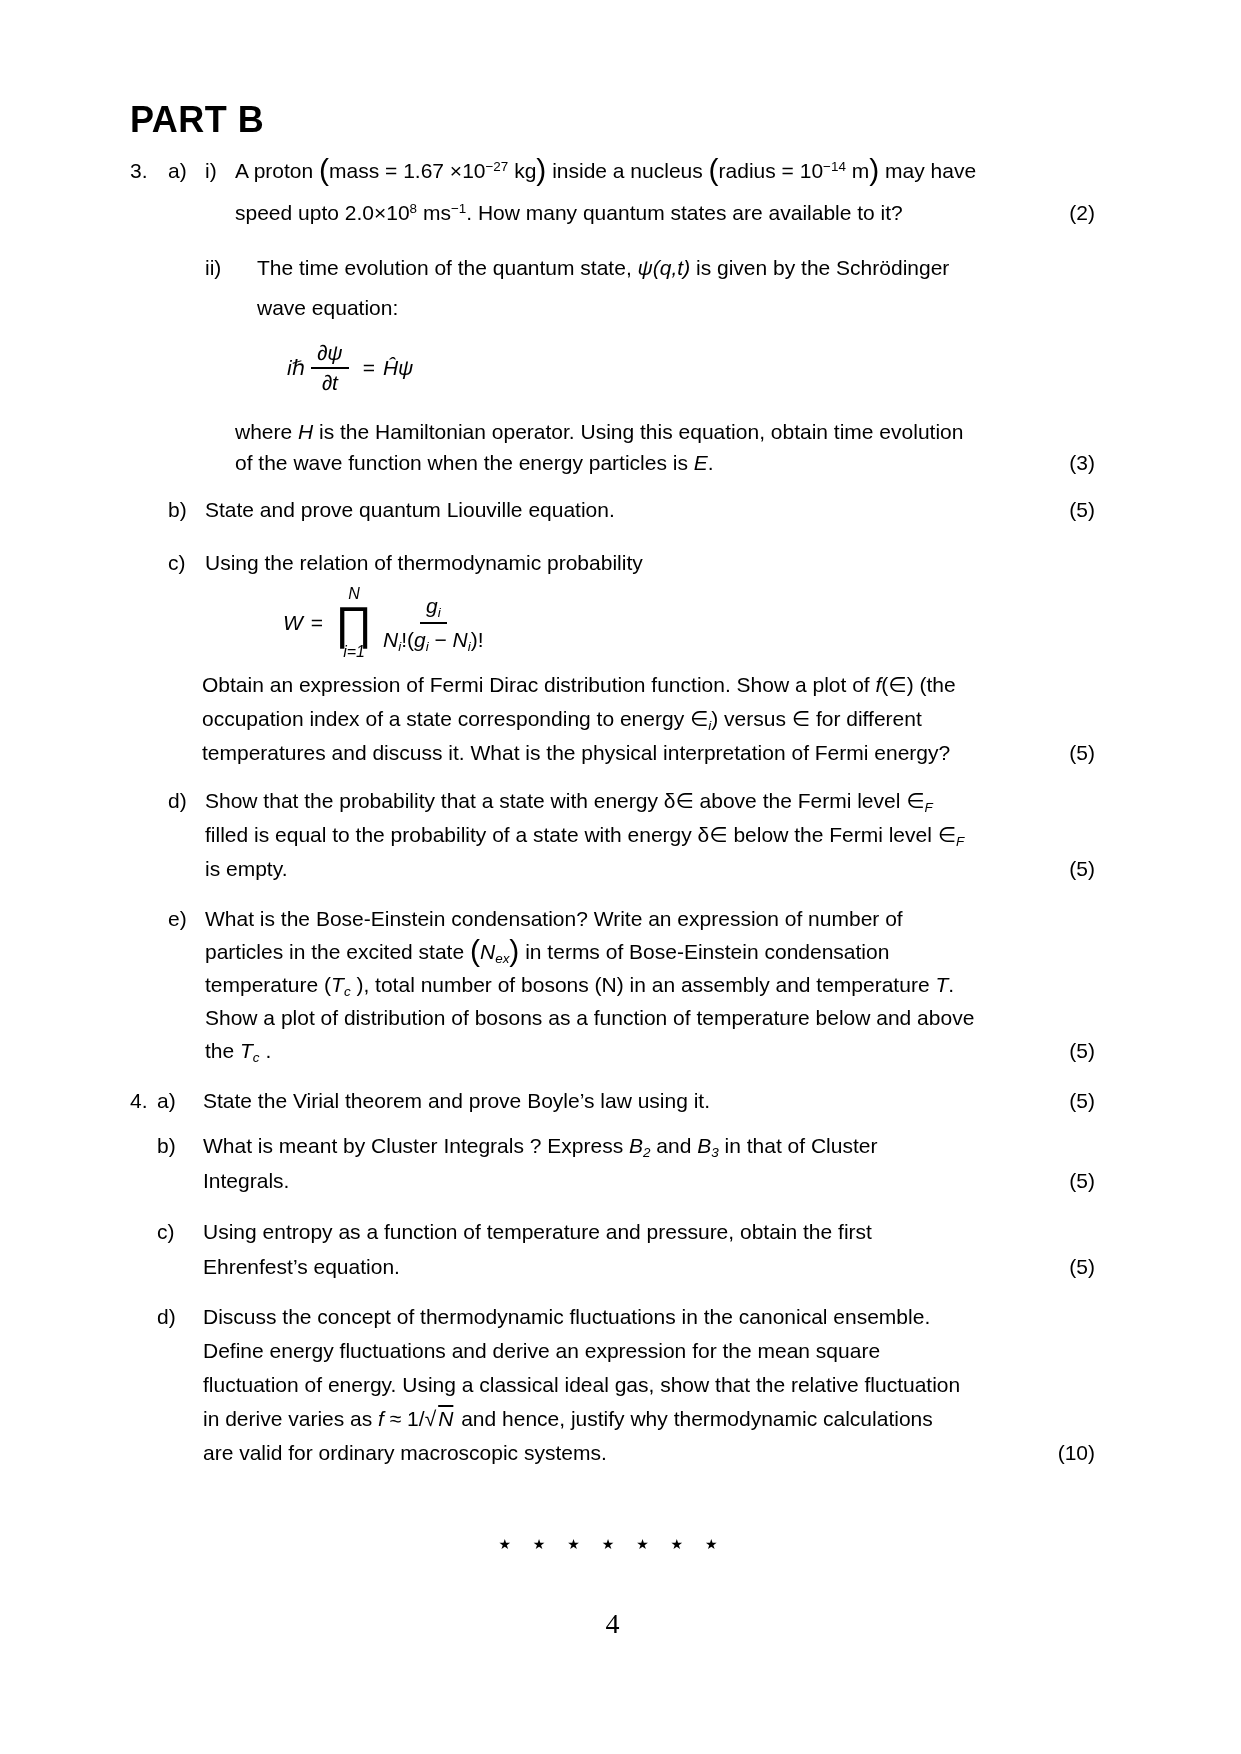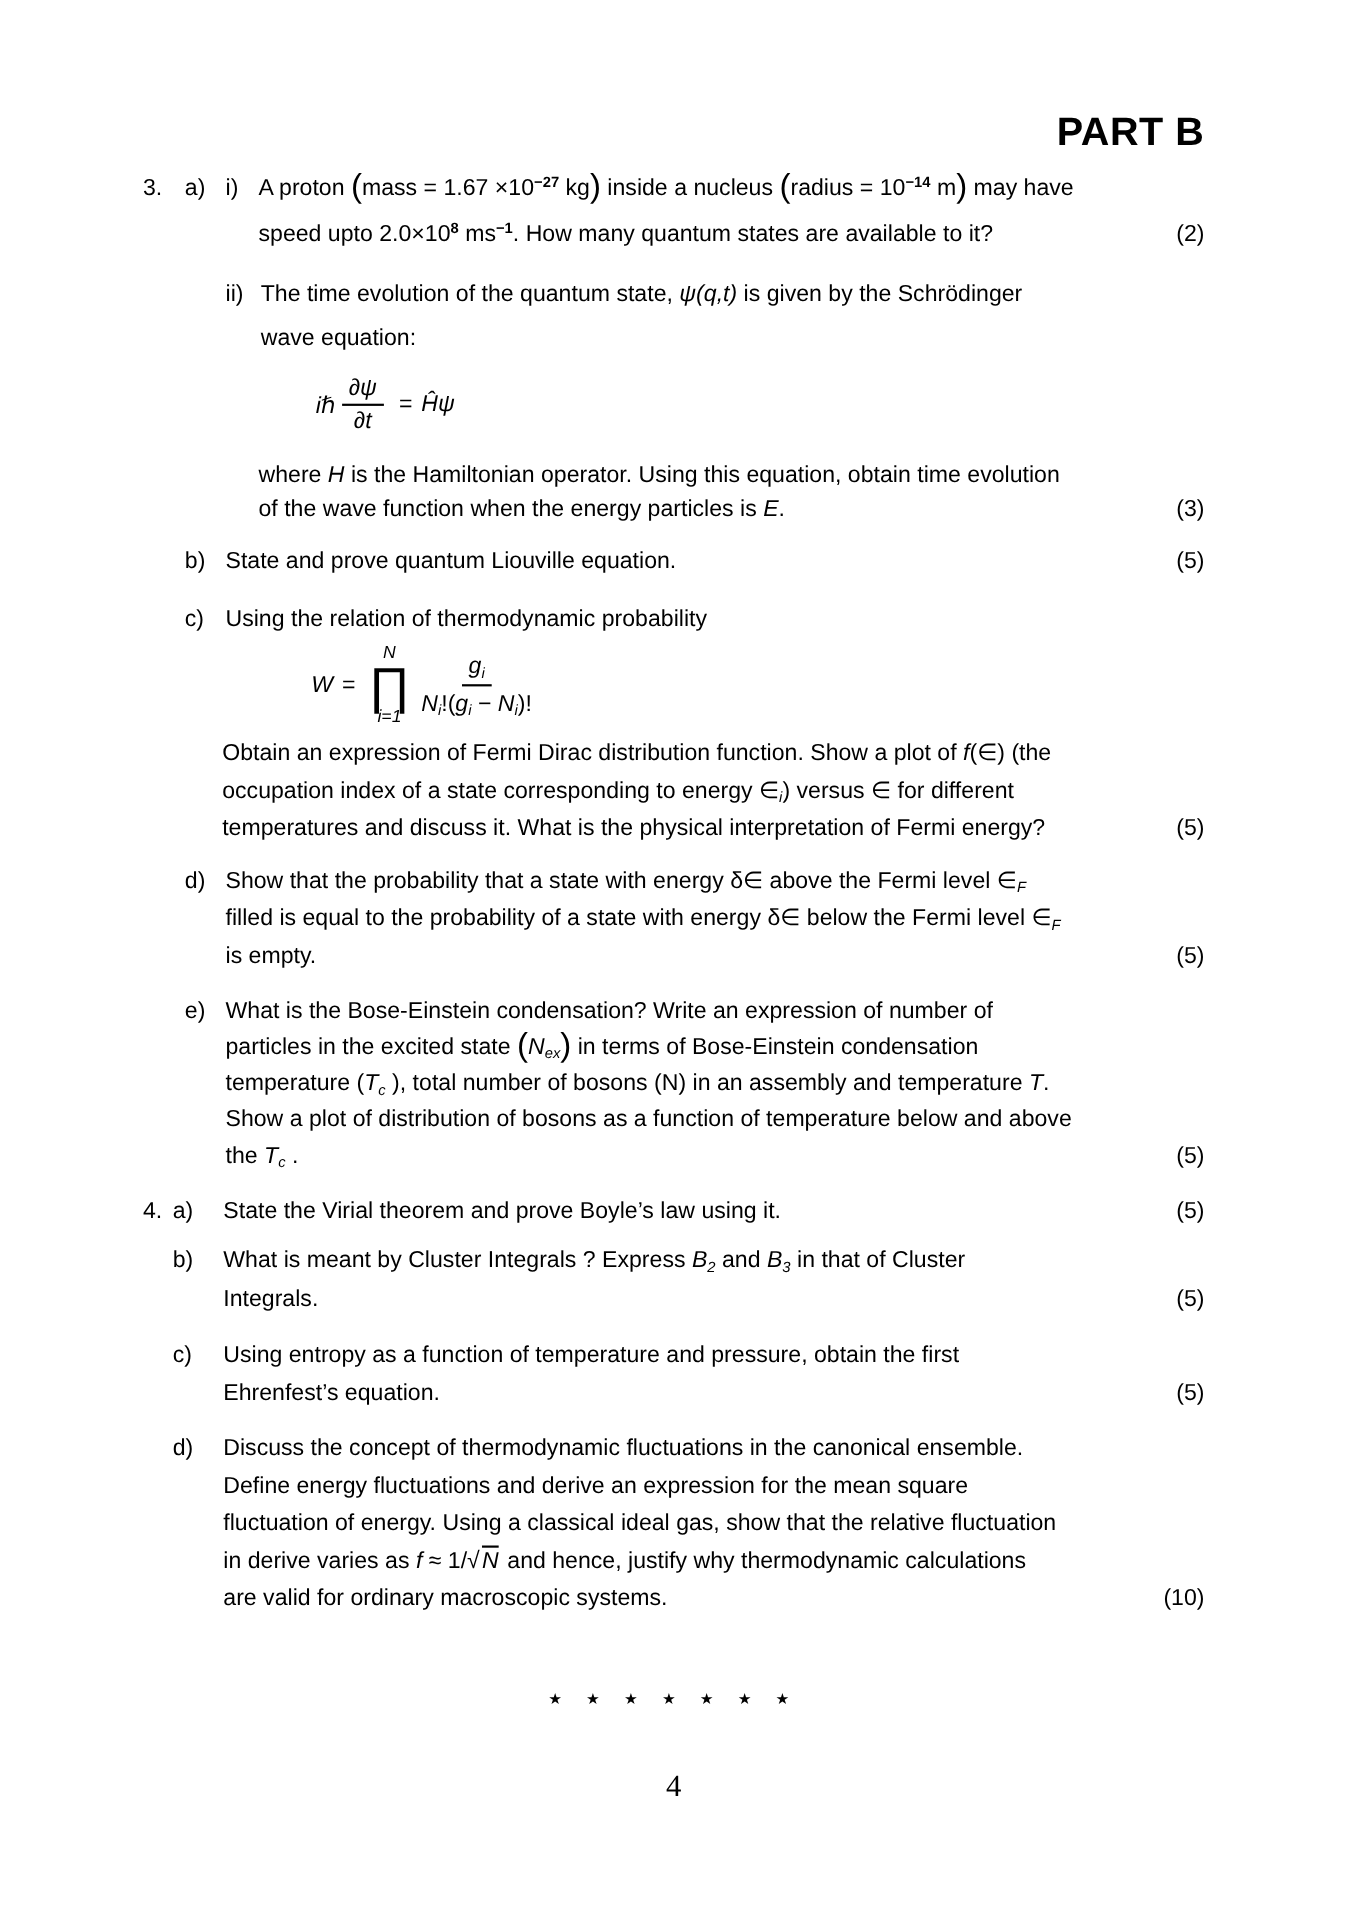--- a/index.html
+++ b/index.html
@@ -8,21 +8,21 @@
     width:1241px; height:1754px;
     margin:0 auto;
     background:#ffffff;
     color:#000;
     font-family:"Liberation Sans","DejaVu Sans",sans-serif;
     font-size:21px;
     box-sizing:border-box;
     padding:98px 146px 0 130px;
     overflow:hidden;
   }
-  .title { text-align:right; font-weight:bold; font-size:36px; line-height:44px; letter-spacing:0.5px; }
+  .title { text-align:left; font-weight:bold; font-size:36px; line-height:44px; letter-spacing:0.5px; }
   .block { position:relative; display:flex; align-items:flex-start; }
   .lab { flex:0 0 auto; }
   .tcol { flex:1 1 auto; min-width:0; }
   .tline { white-space:nowrap; }
   .mark { position:absolute; right:0; bottom:0; }
 
   .num3 { width:38px; } .labA { width:37px; } .labI { width:30px; } .labI2 { width:32px; }
   .sub3 { margin-left:38px; } .labB { width:37px; }
   .num4 { width:27px; } .labQ4 { width:46px; } .q4row { margin-left:27px; }
 
@@ -35,21 +35,21 @@
   .f2      { display:flex; align-items:center; margin:8px 0 0 153px; }
   .b-obtain{ margin-top:8px;  line-height:34px; margin-left:72px; }
   .b-3d    { margin-top:14px; line-height:34px; }
   .b-3e    { margin-top:16px; line-height:33px; }
   .b-4a    { margin-top:18px; line-height:31px; }
   .b-4b    { margin-top:12px; line-height:35px; }
   .b-4c    { margin-top:16px; line-height:35px; }
   .b-4d    { margin-top:16px; line-height:34px; }
 
   .it { font-style:italic; }
-  sup.sp { font-size:0.64em; vertical-align:baseline; position:relative; top:-0.55em; line-height:0;font-weight:bold; }
+  sup.sp { font-size:0.64em; vertical-align:baseline; position:relative; top:-0.55em; line-height:0; }
   sub.sb { font-size:0.64em; vertical-align:baseline; position:relative; top:0.28em; line-height:0; font-style:italic; }
   .bigp { font-size:30px; line-height:0; vertical-align:-2px; font-weight:400; }
 
   .frac { display:inline-flex; flex-direction:column; align-items:center; margin:0 6px; }
   .fnum { border-bottom:2px solid #000; padding:0 6px 1px; }
   .fden { padding-top:1px; }
   .f1 .fnum, .f1 .fden { line-height:26px; font-style:italic; }
   .feq { margin:0 8px; }
   .f2 .fnum, .f2 .fden { line-height:30px; }
   .prod { display:inline-flex; flex-direction:column; align-items:center; margin:0 4px; }
@@ -73,21 +73,21 @@
     <span class="lab num3">3.</span>
     <span class="lab labA">a)</span>
     <span class="lab labI">i)</span>
     <div class="tcol">
         <div class="tline"><span>A proton </span><span class="bigp">(</span><span>mass = 1.67 ×10</span><sup class="sp">−27</sup><span> kg</span><span class="bigp">)</span><span> inside a nucleus </span><span class="bigp">(</span><span>radius = 10</span><sup class="sp">−14</sup><span> m</span><span class="bigp">)</span><span> may have</span></div>
         <div class="tline"><span>speed upto 2.0×10</span><sup class="sp">8</sup><span> ms</span><sup class="sp">−1</sup><span>. How many quantum states are available to it?</span></div>
       </div>
     <span class="mark">(2)</span>
   </div>
 
-  <div class="block b-3aii" style="margin-left:75px;">
+  <div class="block b-3aii" style="margin-left:75px;gap:20px;">
     <span class="lab labI2">ii)</span>
     <div class="tcol">
         <div class="tline"><span>The time evolution of the quantum state, </span><span class="it">ψ(q,t)</span><span> is given by the Schrödinger</span></div>
         <div class="tline"><span>wave equation:</span></div>
       </div>
   </div>
 
   <div class="f1">
     <span class="it">iℏ</span>
     <span class="frac">

